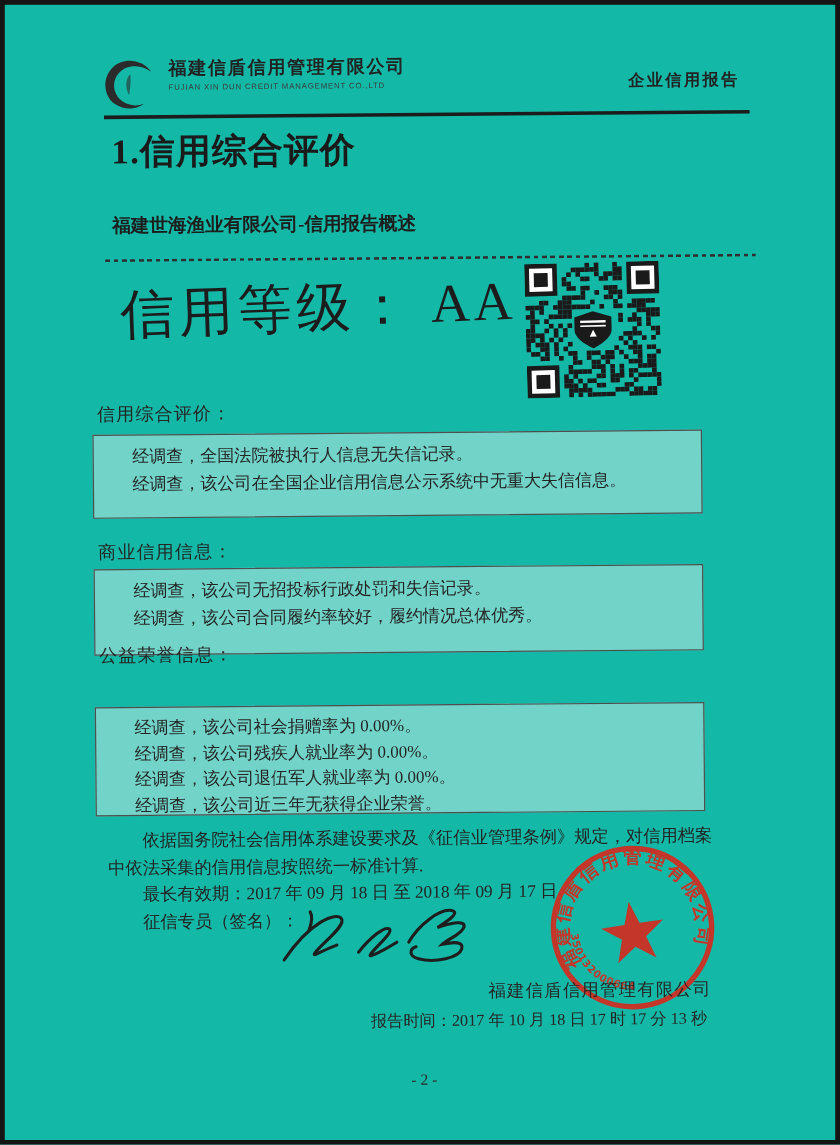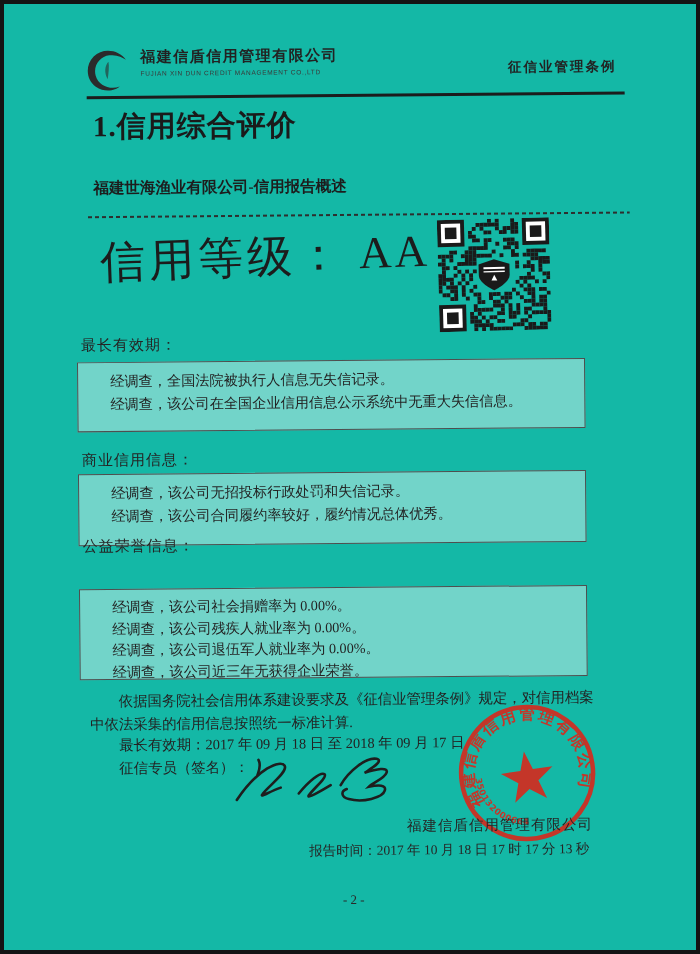--- a/index.html
+++ b/index.html
@@ -68,21 +68,21 @@
       <svg class="logo-swoosh" viewBox="0 0 50 46">
         <path d="M43,12 C36,1 18,-2 8,8 C-2,18 0,34 10,41 C20,48 32,45 36,41
                  C26,45 13,40 10,29 C7,18 15,8 25,7 C33,6 39,9 43,12 Z" fill="#2b2b2b"></path>
         <path d="M24,14 C20,18 19,26 23,33 C24,26 25,19 24,14 Z" fill="#2b2b2b" opacity="0.6"></path>
       </svg>
       <div class="logo-text">
         <div class="logo-cn">福建信盾信用管理有限公司</div>
         <div class="logo-en">FUJIAN XIN DUN CREDIT MANAGEMENT CO.,LTD</div>
       </div>
     </div>
-    <div class="report-type">征信业管理条例</div>
+    <div class="report-type">企业信用报告</div>
     <div class="header-rule"></div>
 
     <h1 class="page-title">1.信用综合评价</h1>
     <h2 class="subtitle">福建世海渔业有限公司-信用报告概述</h2>
     <div class="dashed-divider"></div>
 
     <div class="rating-row">
       <span class="rating-label">信用等级：</span><span class="rating-value">AA</span>
     </div>
     <div class="qr-box">
@@ -376,21 +376,21 @@
             <g>
               <path d="M58,42 L74,47 V58 C74,67 58,74 58,74 C58,74 42,67 42,58 V47 Z" fill="#1a1a1a"></path>
               <rect x="47" y="50" width="22" height="2" fill="#fff"></rect>
               <rect x="47" y="54" width="22" height="1.5" fill="#fff"></rect>
               <path d="M58,58 L61,64 H55 Z" fill="#fff"></path>
             </g>
           </g>
         </svg>
     </div>
 
-    <h3 class="section-heading" id="h1a">最长有效期：</h3>
+    <h3 class="section-heading" id="h1a">信用综合评价：</h3>
     <div class="info-box" id="box1">
       <div class="info-line">经调查，全国法院被执行人信息无失信记录。</div>
       <div class="info-line">经调查，该公司在全国企业信用信息公示系统中无重大失信信息。</div>
     </div>
 
     <h3 class="section-heading" id="h2a">商业信用信息：</h3>
     <div class="info-box" id="box2">
       <div class="info-line">经调查，该公司无招投标行政处罚和失信记录。</div>
       <div class="info-line">经调查，该公司合同履约率较好，履约情况总体优秀。</div>
     </div>

